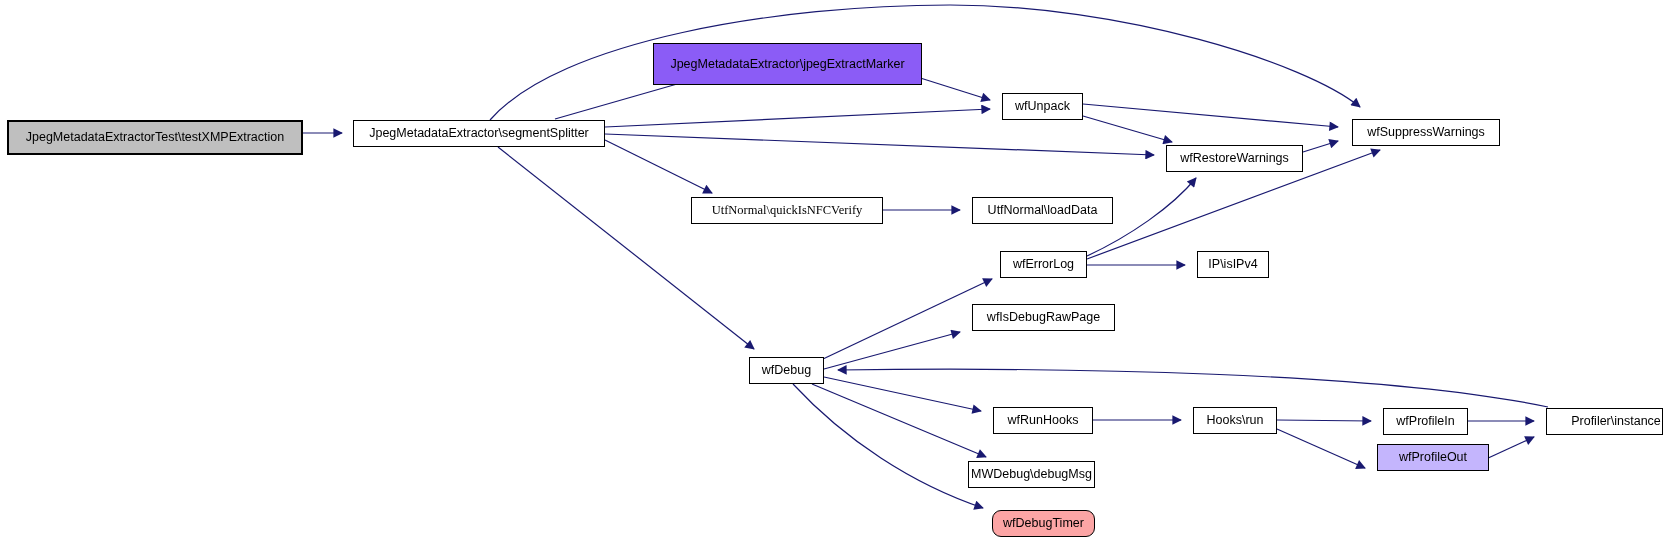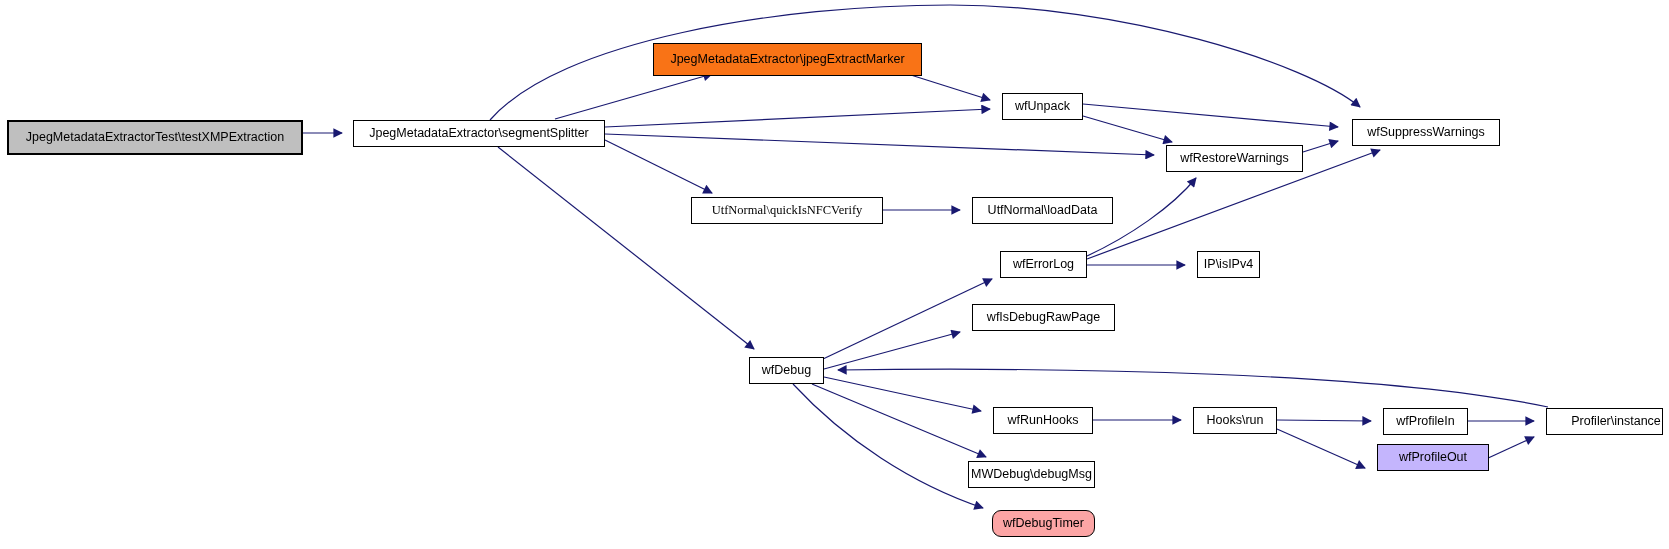--- a/index.html
+++ b/index.html
@@ -69,28 +69,28 @@
       <path d="M 793,384 C 845,440 912,484 983,508" fill="none" stroke="#191970" stroke-width="1.2" marker-end="url(#arrow)"></path>
       <path d="M 1093,420 L 1181,420" fill="none" stroke="#191970" stroke-width="1.2" marker-end="url(#arrow)"></path>
       <path d="M 1277,420 L 1371,421" fill="none" stroke="#191970" stroke-width="1.2" marker-end="url(#arrow)"></path>
       <path d="M 1277,429 L 1365,468" fill="none" stroke="#191970" stroke-width="1.2" marker-end="url(#arrow)"></path>
       <path d="M 1468,421 L 1534,421" fill="none" stroke="#191970" stroke-width="1.2" marker-end="url(#arrow)"></path>
       <path d="M 1473,465 L 1534,437" fill="none" stroke="#191970" stroke-width="1.2" marker-end="url(#arrow)"></path>
     </svg>
 
 <div class="node root" style="left: 7px; top: 120px; width: 296px; height: 35px; background: rgb(191, 191, 191); border-color: rgb(0, 0, 0);">JpegMetadataExtractorTest\testXMPExtraction</div>
     <div class="node" style="left: 353px; top: 120px; width: 252px; height: 27px; background: rgb(255, 255, 255); border-color: rgb(0, 0, 0);">JpegMetadataExtractor\segmentSplitter</div>
-    <div class="node" style="left: 653px; top: 43px; width: 269px; height: 33px; background: #f97316; border-color: rgb(0, 0, 0);">JpegMetadataExtractor\jpegExtractMarker</div>
+    <div class="node" style="left: 653px; top: 43px; width: 269px; height: 42px; background: #8b5cf6; border-color: rgb(0, 0, 0);">JpegMetadataExtractor\jpegExtractMarker</div>
     <div class="node" style="left: 1002px; top: 93px; width: 81px; height: 27px; background: rgb(255, 255, 255); border-color: rgb(0, 0, 0);">wfUnpack</div>
     <div class="node" style="left: 1352px; top: 119px; width: 148px; height: 27px; background: rgb(255, 255, 255); border-color: rgb(0, 0, 0);">wfSuppressWarnings</div>
     <div class="node" style="left: 1166px; top: 145px; width: 137px; height: 27px; background: rgb(255, 255, 255); border-color: rgb(0, 0, 0);">wfRestoreWarnings</div>
     <div class="node" style="left: 691px; top: 197px; width: 192px; height: 27px; background: rgb(255, 255, 255); border-color: rgb(0, 0, 0); font-family: Liberation Serif, serif;">UtfNormal\quickIsNFCVerify</div>
     <div class="node" style="left: 972px; top: 197px; width: 141px; height: 27px; background: rgb(255, 255, 255); border-color: rgb(0, 0, 0);">UtfNormal\loadData</div>
     <div class="node" style="left: 1000px; top: 251px; width: 87px; height: 27px; background: rgb(255, 255, 255); border-color: rgb(0, 0, 0);">wfErrorLog</div>
-    <div class="node" style="left: 1197px; top: 251px; width: 63px; height: 27px; background: rgb(255, 255, 255); border-color: rgb(0, 0, 0); text-align: right;">IP\isIPv4</div>
+    <div class="node" style="left: 1197px; top: 251px; width: 72px; height: 27px; background: rgb(255, 255, 255); border-color: rgb(0, 0, 0); text-align: right;">IP\isIPv4</div>
     <div class="node" style="left: 972px; top: 304px; width: 143px; height: 27px; background: rgb(255, 255, 255); border-color: rgb(0, 0, 0);">wfIsDebugRawPage</div>
     <div class="node" style="left: 749px; top: 357px; width: 75px; height: 27px; background: rgb(255, 255, 255); border-color: rgb(0, 0, 0);">wfDebug</div>
     <div class="node" style="left: 993px; top: 407px; width: 100px; height: 27px; background: rgb(255, 255, 255); border-color: rgb(0, 0, 0);">wfRunHooks</div>
     <div class="node" style="left: 1193px; top: 407px; width: 84px; height: 27px; background: rgb(255, 255, 255); border-color: rgb(0, 0, 0);">Hooks\run</div>
     <div class="node" style="left: 1383px; top: 408px; width: 85px; height: 27px; background: rgb(255, 255, 255); border-color: rgb(0, 0, 0);">wfProfileIn</div>
     <div class="node" style="left: 1546px; top: 408px; width: 117px; height: 27px; background: rgb(255, 255, 255); border-color: rgb(0, 0, 0); padding-left: 23px;">Profiler\instance</div>
     <div class="node" style="left: 968px; top: 461px; width: 127px; height: 27px; background: rgb(255, 255, 255); border-color: rgb(0, 0, 0);">MWDebug\debugMsg</div>
     <div class="node" style="left: 1377px; top: 444px; width: 112px; height: 27px; background: #c4b5fd; border-color: rgb(0, 0, 0);">wfProfileOut</div>
     <div class="node" style="left: 992px; top: 510px; width: 103px; height: 27px; background: #fca5a5; border-color: rgb(0, 0, 0); border-radius: 9px;">wfDebugTimer</div>
   </div>

